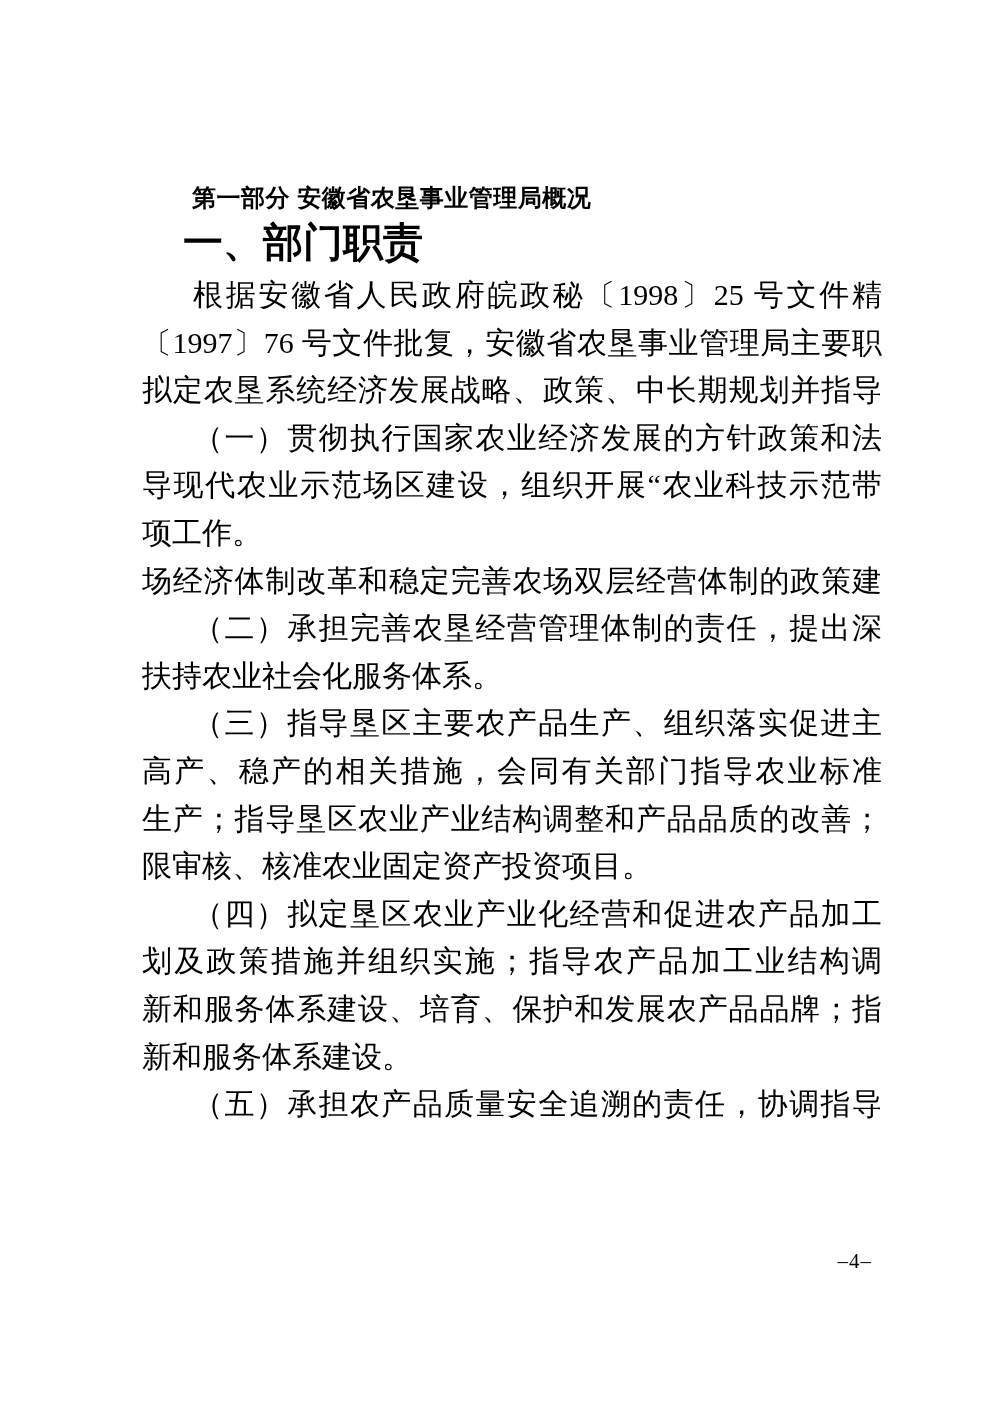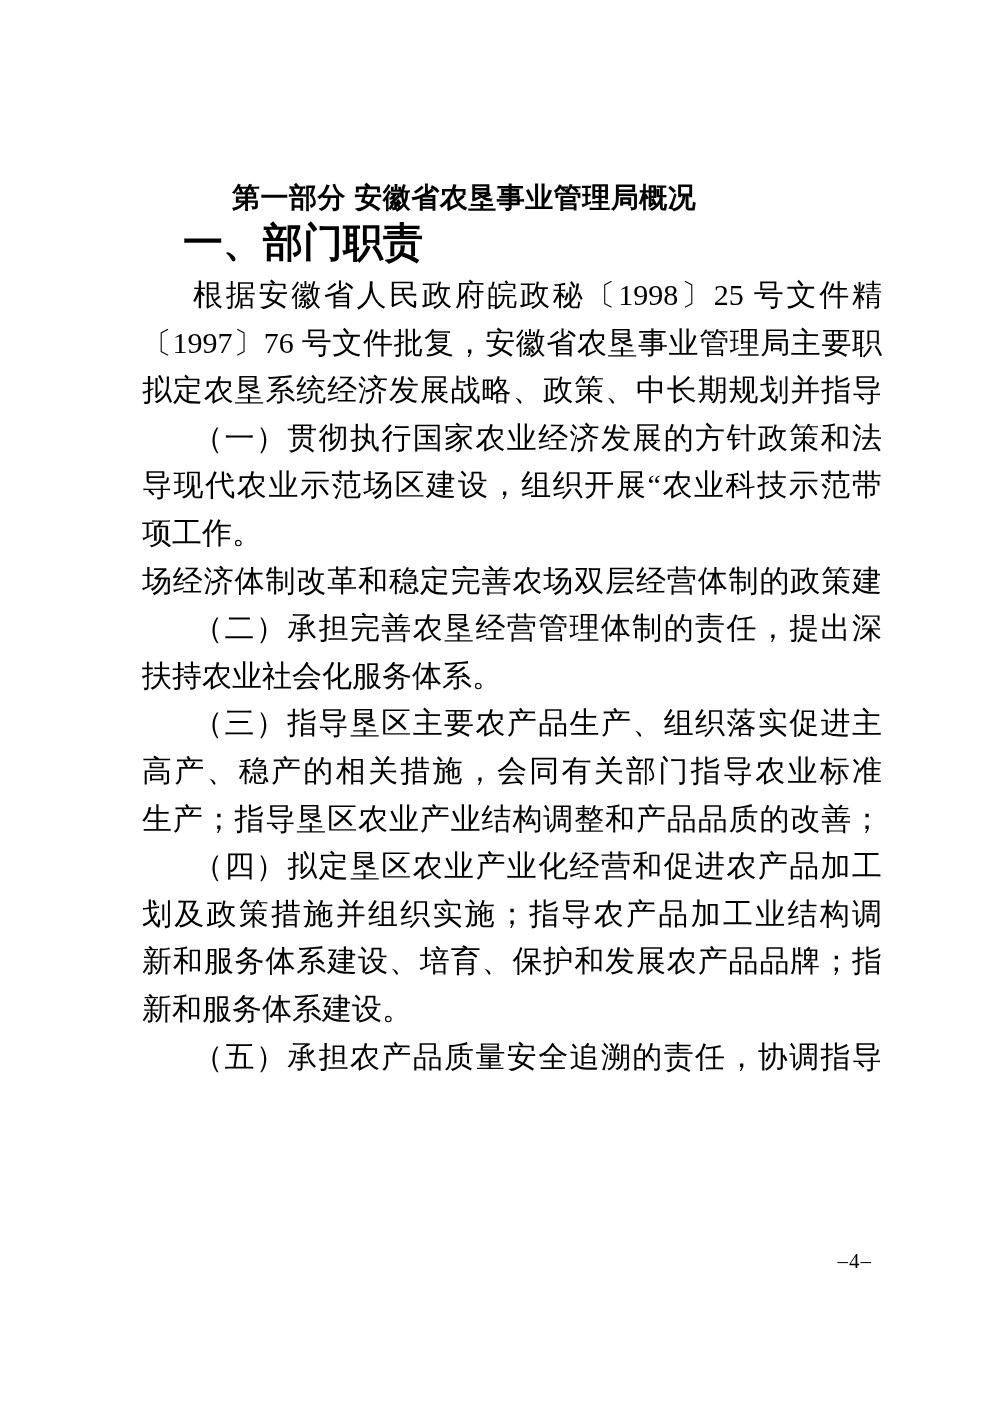--- a/index.html
+++ b/index.html
@@ -14,26 +14,25 @@
     background: #ffffff;
     color: #000000;
     font-family: "Liberation Serif", "DejaVu Serif", serif;
     overflow: hidden;
   }
   .doc-title {
     position: absolute;
     left: 192px;
     top: 182px;
     font-family: "Liberation Sans", "DejaVu Sans", sans-serif;
-    font-size: 28px;
+    font-size: 24px;
     font-weight: bold;
     line-height: 32px;
     white-space: nowrap;
     letter-spacing: 0.5px;
-    margin-left: 40px;
   }
   .section-heading {
     position: absolute;
     left: 183px;
     top: 225px;
     font-family: "Liberation Sans", "DejaVu Sans", sans-serif;
     font-size: 40px;
     font-weight: bold;
     line-height: 34px;
     white-space: nowrap;
@@ -79,20 +78,21 @@
       <div class="line">拟定农垦系统经济发展战略、政策、中长期规划并指导实施。指</div>
       <div class="line indent">（一）贯彻执行国家农业经济发展的方针政策和法律法规，</div>
       <div class="line">导现代农业示范场区建设，组织开展“农业科技示范带动”的各</div>
       <div class="line last">项工作。</div>
       <div class="line">场经济体制改革和稳定完善农场双层经营体制的政策建议；指导</div>
       <div class="line indent">（二）承担完善农垦经营管理体制的责任，提出深化国有农</div>
       <div class="line last">扶持农业社会化服务体系。</div>
       <div class="line indent">（三）指导垦区主要农产品生产、组织落实促进主要农产品</div>
       <div class="line">高产、稳产的相关措施，会同有关部门指导农业标准化、规模化</div>
       <div class="line">生产；指导垦区农业产业结构调整和产品品质的改善；提出垦区</div>
+      <div class="line last">限审核、核准农业固定资产投资项目。</div>
       <div class="line indent">（四）拟定垦区农业产业化经营和促进农产品加工业发展规</div>
       <div class="line">划及政策措施并组织实施；指导农产品加工业结构调整，技术创</div>
       <div class="line">新和服务体系建设、培育、保护和发展农产品品牌；指导特色农</div>
       <div class="line last">新和服务体系建设。</div>
       <div class="line indent">（五）承担农产品质量安全追溯的责任，协调指导垦区无公</div>
     </div>
   <div class="page-number">–4–</div>
 </div>
 
 </body></html>

